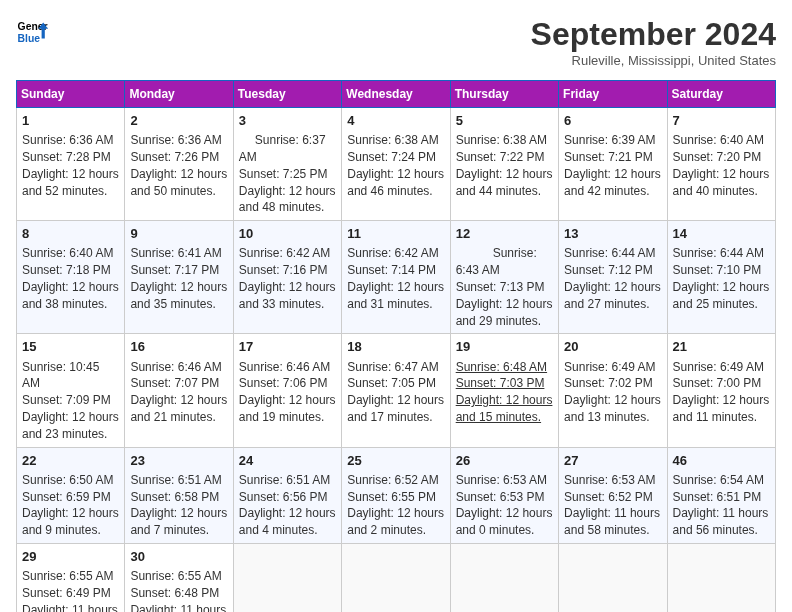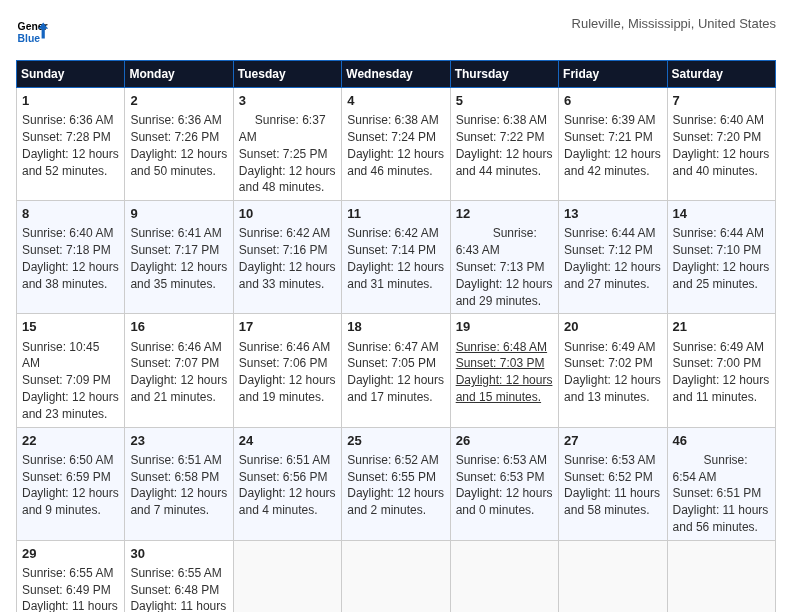--- a/index.html
+++ b/index.html
@@ -36,21 +36,21 @@
     .location {
       font-size: 13px;
       color: #555;
     }
     .calendar {
       width: 100%;
       border-collapse: collapse;
       font-size: 11px;
     }
     .calendar th {
-      background-color: #0f172a;
+      background-color: #a21caf;
       color: #fff;
       padding: 6px 4px;
       text-align: left;
       font-size: 12px;
       font-weight: bold;
       border: 1px solid #1565c0;
     }
     .calendar td {
       vertical-align: top;
       padding: 4px 5px;
@@ -83,20 +83,21 @@
 
 <div class="header">
   <div class="logo">
     <svg class="logo-icon" viewBox="0 0 40 40">
       <text x="2" y="18" font-size="13" font-weight="bold" fill="#000">General</text>
       <text x="2" y="32" font-size="13" font-weight="bold" fill="#1565c0">Blue</text>
       <polygon points="34,8 40,16 36,16 36,28 32,28 32,16 28,16" fill="#1565c0"></polygon>
     </svg>
   </div>
   <div class="title-block">
+    <div class="month-title">September 2024</div>
     <div class="location">Ruleville, Mississippi, United States</div>
   </div>
 </div>
 
 <table class="calendar">
   <thead>
     <tr id="weekday-header">
         <th>Sunday</th>
         <th>Monday</th>
         <th>Tuesday</th>
@@ -215,21 +216,21 @@
 Daylight: 12 hours
 and 2 minutes.</span></td>
         <td><span class="day-number">26</span><span class="day-info" style="white-space: pre-line;">Sunrise: 6:53 AM
 Sunset: 6:53 PM
 Daylight: 12 hours
 and 0 minutes.</span></td>
         <td><span class="day-number">27</span><span class="day-info" style="white-space: pre-line;">Sunrise: 6:53 AM
 Sunset: 6:52 PM
 Daylight: 11 hours
 and 58 minutes.</span></td>
-        <td><span class="day-number">46</span><span class="day-info" style="white-space: pre-line; margin-left: 31px;">Sunrise: 6:54 AM
+        <td><span class="day-number">46</span><span class="day-info" style="white-space: pre-line;">Sunrise: 6:54 AM
 Sunset: 6:51 PM
 Daylight: 11 hours
 and 56 minutes.</span></td>
       </tr>
       <tr>
         <td><span class="day-number">29</span><span class="day-info" style="white-space: pre-line;">Sunrise: 6:55 AM
 Sunset: 6:49 PM
 Daylight: 11 hours
 and 54 minutes.</span></td>
         <td><span class="day-number">30</span><span class="day-info" style="white-space: pre-line;">Sunrise: 6:55 AM

